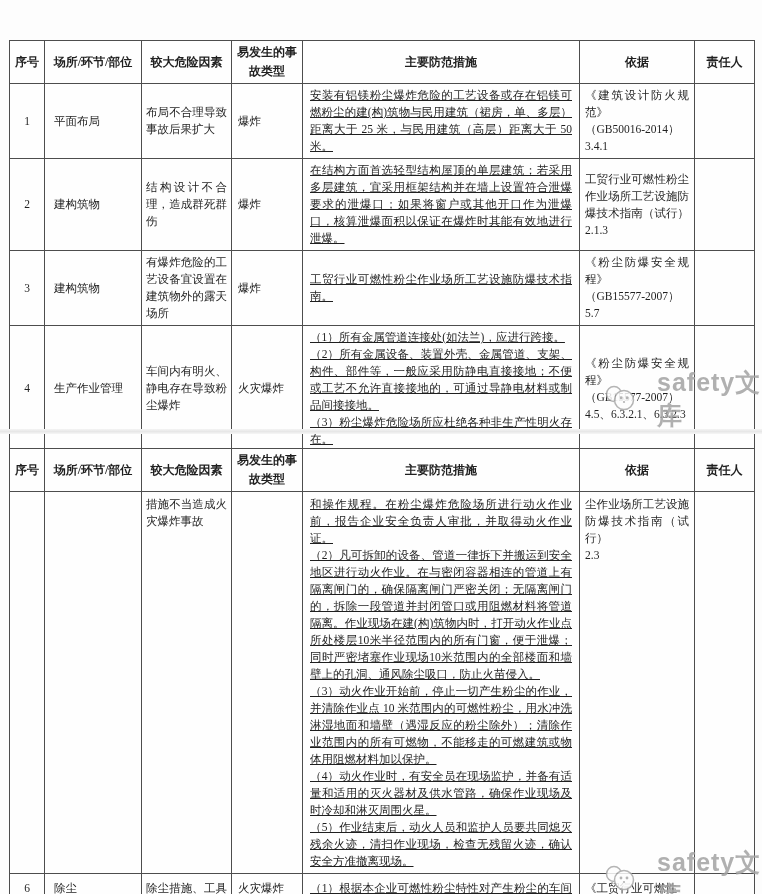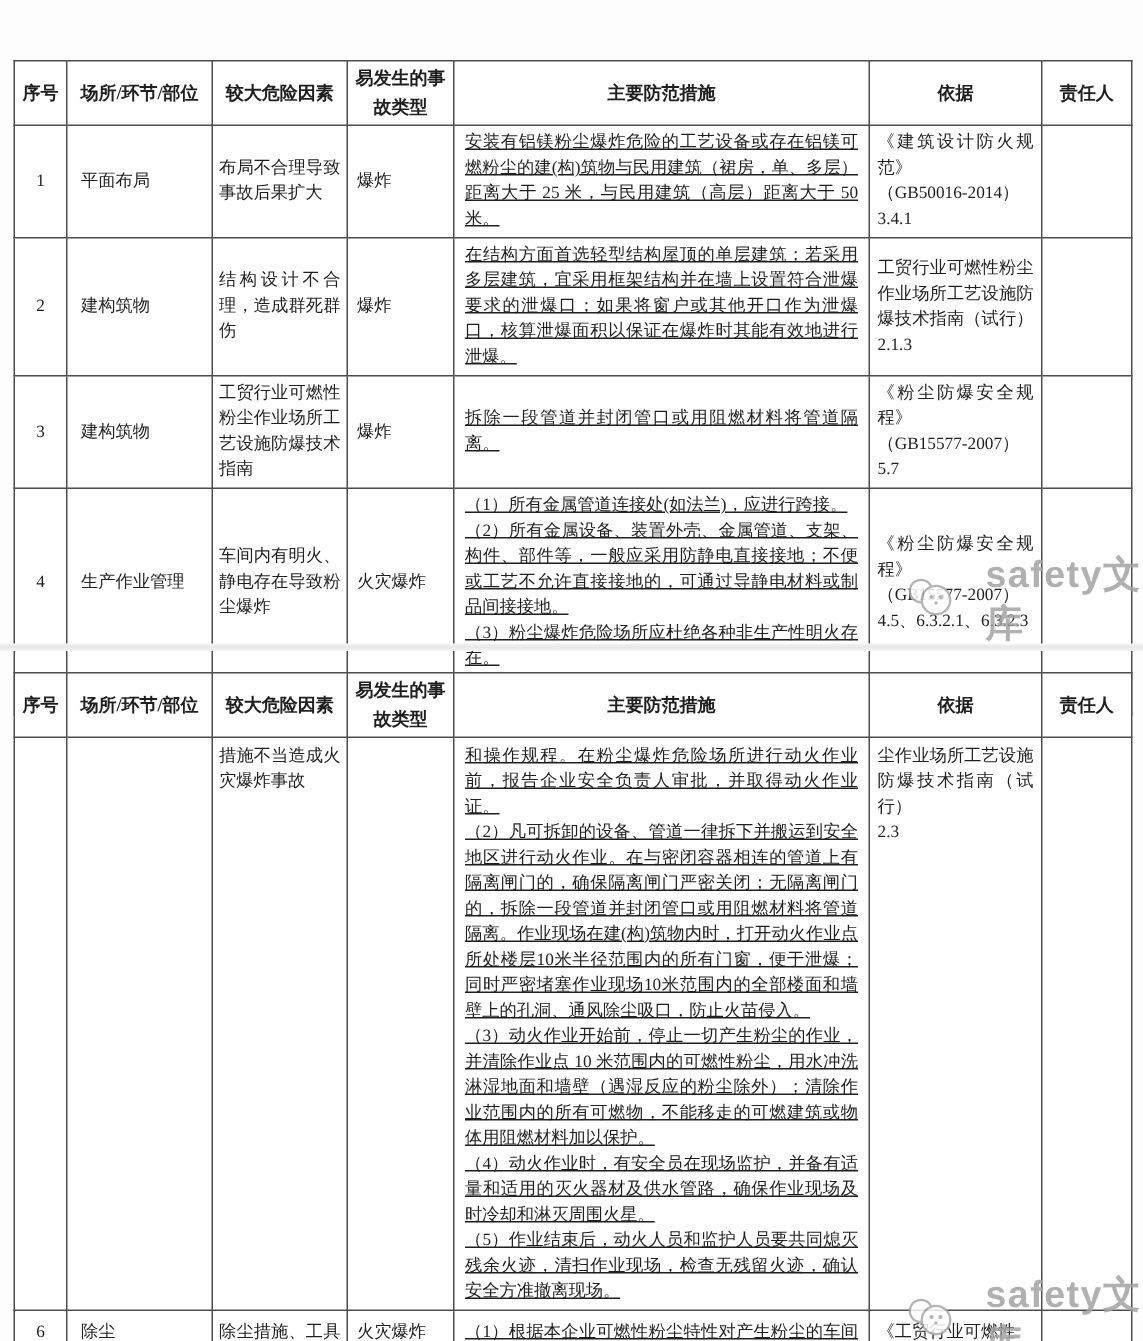--- a/index.html
+++ b/index.html
@@ -117,23 +117,23 @@
           <td class="col-place">建构筑物</td>
           <td class="col-hazard">结构设计不合理，造成群死群伤</td>
           <td class="col-type">爆炸</td>
           <td class="col-measures">在结构方面首选轻型结构屋顶的单层建筑；若采用多层建筑，宜采用框架结构并在墙上设置符合泄爆要求的泄爆口；如果将窗户或其他开口作为泄爆口，核算泄爆面积以保证在爆炸时其能有效地进行泄爆。</td>
           <td class="col-basis">工贸行业可燃性粉尘作业场所工艺设施防爆技术指南（试行）2.1.3</td>
           <td class="col-owner"></td>
         </tr>
         <tr>
           <td class="col-no">3</td>
           <td class="col-place">建构筑物</td>
-          <td class="col-hazard">工贸行业可燃性粉尘作业场所工艺设施防爆技术指南</td>
+          <td class="col-hazard">有爆炸危险的工艺设备宜设置在建筑物外的露天场所</td>
           <td class="col-type">爆炸</td>
-          <td class="col-measures">拆除一段管道并封闭管口或用阻燃材料将管道隔离。</td>
+          <td class="col-measures">工贸行业可燃性粉尘作业场所工艺设施防爆技术指南。</td>
           <td class="col-basis">《粉尘防爆安全规程》
 （GB15577-2007）
 5.7</td>
           <td class="col-owner"></td>
         </tr>
         <tr>
           <td class="col-no">4</td>
           <td class="col-place">生产作业管理</td>
           <td class="col-hazard">车间内有明火、静电存在导致粉尘爆炸</td>
           <td class="col-type">火灾爆炸</td>

